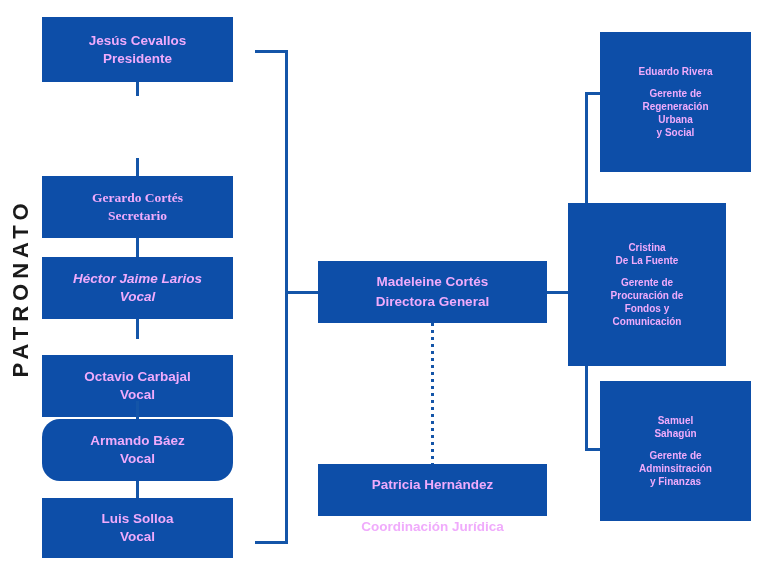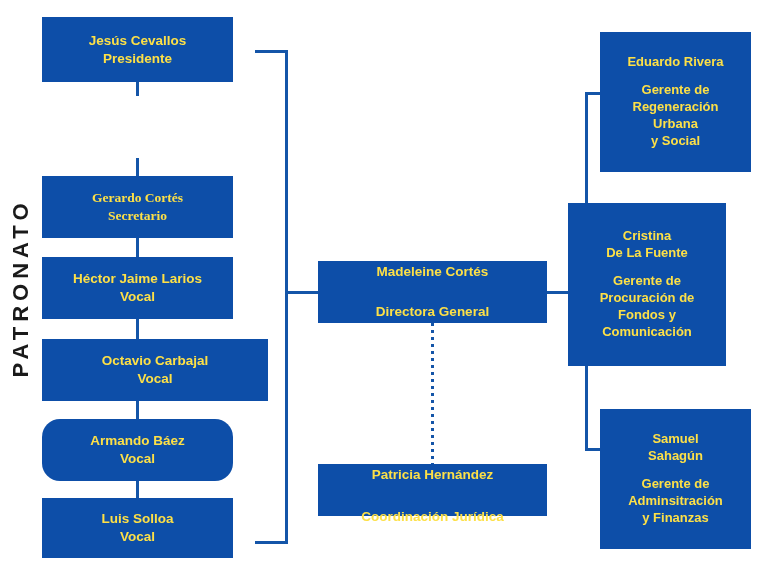--- a/index.html
+++ b/index.html
@@ -36,37 +36,37 @@
     font-weight: 700;
     letter-spacing: 5px;
     color: #1a1a1a;
     font-family: "Liberation Sans", sans-serif;
   }
 
   
   .node {
     position: absolute;
     background: #0d4ea8;
-    color: #fde047;
+    color: #f0abfc;
     display: flex;
     flex-direction: column;
     align-items: center;
     justify-content: center;
     text-align: center;
     font-weight: 700;
     line-height: 1.30;
     box-sizing: border-box;
-    padding: 2px 6px;
+    padding: 12px 6px;
   }
   .node .ln { display: block; }
   .node .spacer { display: block; height: 0.85em; }
 
   .board-node  { font-size: 13.5px; }
   .center-node { font-size: 13.5px; justify-content: space-between; }
-  .gerente-node{ font-size: 13px; }
+  .gerente-node{ font-size: 10px; }
 
   
   .vline, .hline {
     position: absolute;
     background: #1455a8;
   }
   .vline { width: 3px; }
   .hline { height: 3px; }
 
   .dotline {
@@ -93,26 +93,26 @@
     <span class="ln">Jesús Cevallos</span>
     <span class="ln">Presidente</span>
   </div>
 
 
   <div class="node board-node" style="left:42px; top:176px; width:191px; height:62px;font-family:Liberation Serif, serif;">
     <span class="ln">Gerardo Cortés</span>
     <span class="ln">Secretario</span>
   </div>
 
-  <div class="node board-node" style="left:42px; top:257px; width:191px; height:62px;">
+  <div class="node board-node" style="left:42px; top:257px; width:191px; height:62px;font-style:italic;">
     <span class="ln">Héctor Jaime Larios</span>
     <span class="ln">Vocal</span>
   </div>
 
-  <div class="node board-node" style="left:42px; top:339px; width:226px; height:62px;justify-content:center;">
+  <div class="node board-node" style="left:42px; top:355px; width:191px; height:62px;justify-content:center;">
     <span class="ln">Octavio Carbajal</span>
     <span class="ln">Vocal</span>
   </div>
 
   <div class="node board-node" style="left:42px; top:419px; width:191px; height:62px;border-radius:18px;">
     <span class="ln">Armando Báez</span>
     <span class="ln">Vocal</span>
   </div>
 
   <div class="node board-node" style="left:42px; top:498px; width:191px; height:60px;">
@@ -162,21 +162,21 @@
   <div class="node gerente-node" style="left:568px; top:203px; width:158px; height:163px;">
     <span class="ln">Cristina</span>
     <span class="ln">De La Fuente</span>
     <span class="spacer"></span>
     <span class="ln">Gerente de</span>
     <span class="ln">Procuración de</span>
     <span class="ln">Fondos y</span>
     <span class="ln">Comunicación</span>
   </div>
 
-  <div class="node gerente-node" style="left:600px; top:409px; width:151px; height:140px;">
+  <div class="node gerente-node" style="left:600px; top:381px; width:151px; height:140px;">
     <span class="ln">Samuel</span>
     <span class="ln">Sahagún</span>
     <span class="spacer"></span>
     <span class="ln">Gerente de</span>
     <span class="ln">Adminsitración</span>
     <span class="ln">y Finanzas</span>
   </div>
 
 </div>
 

